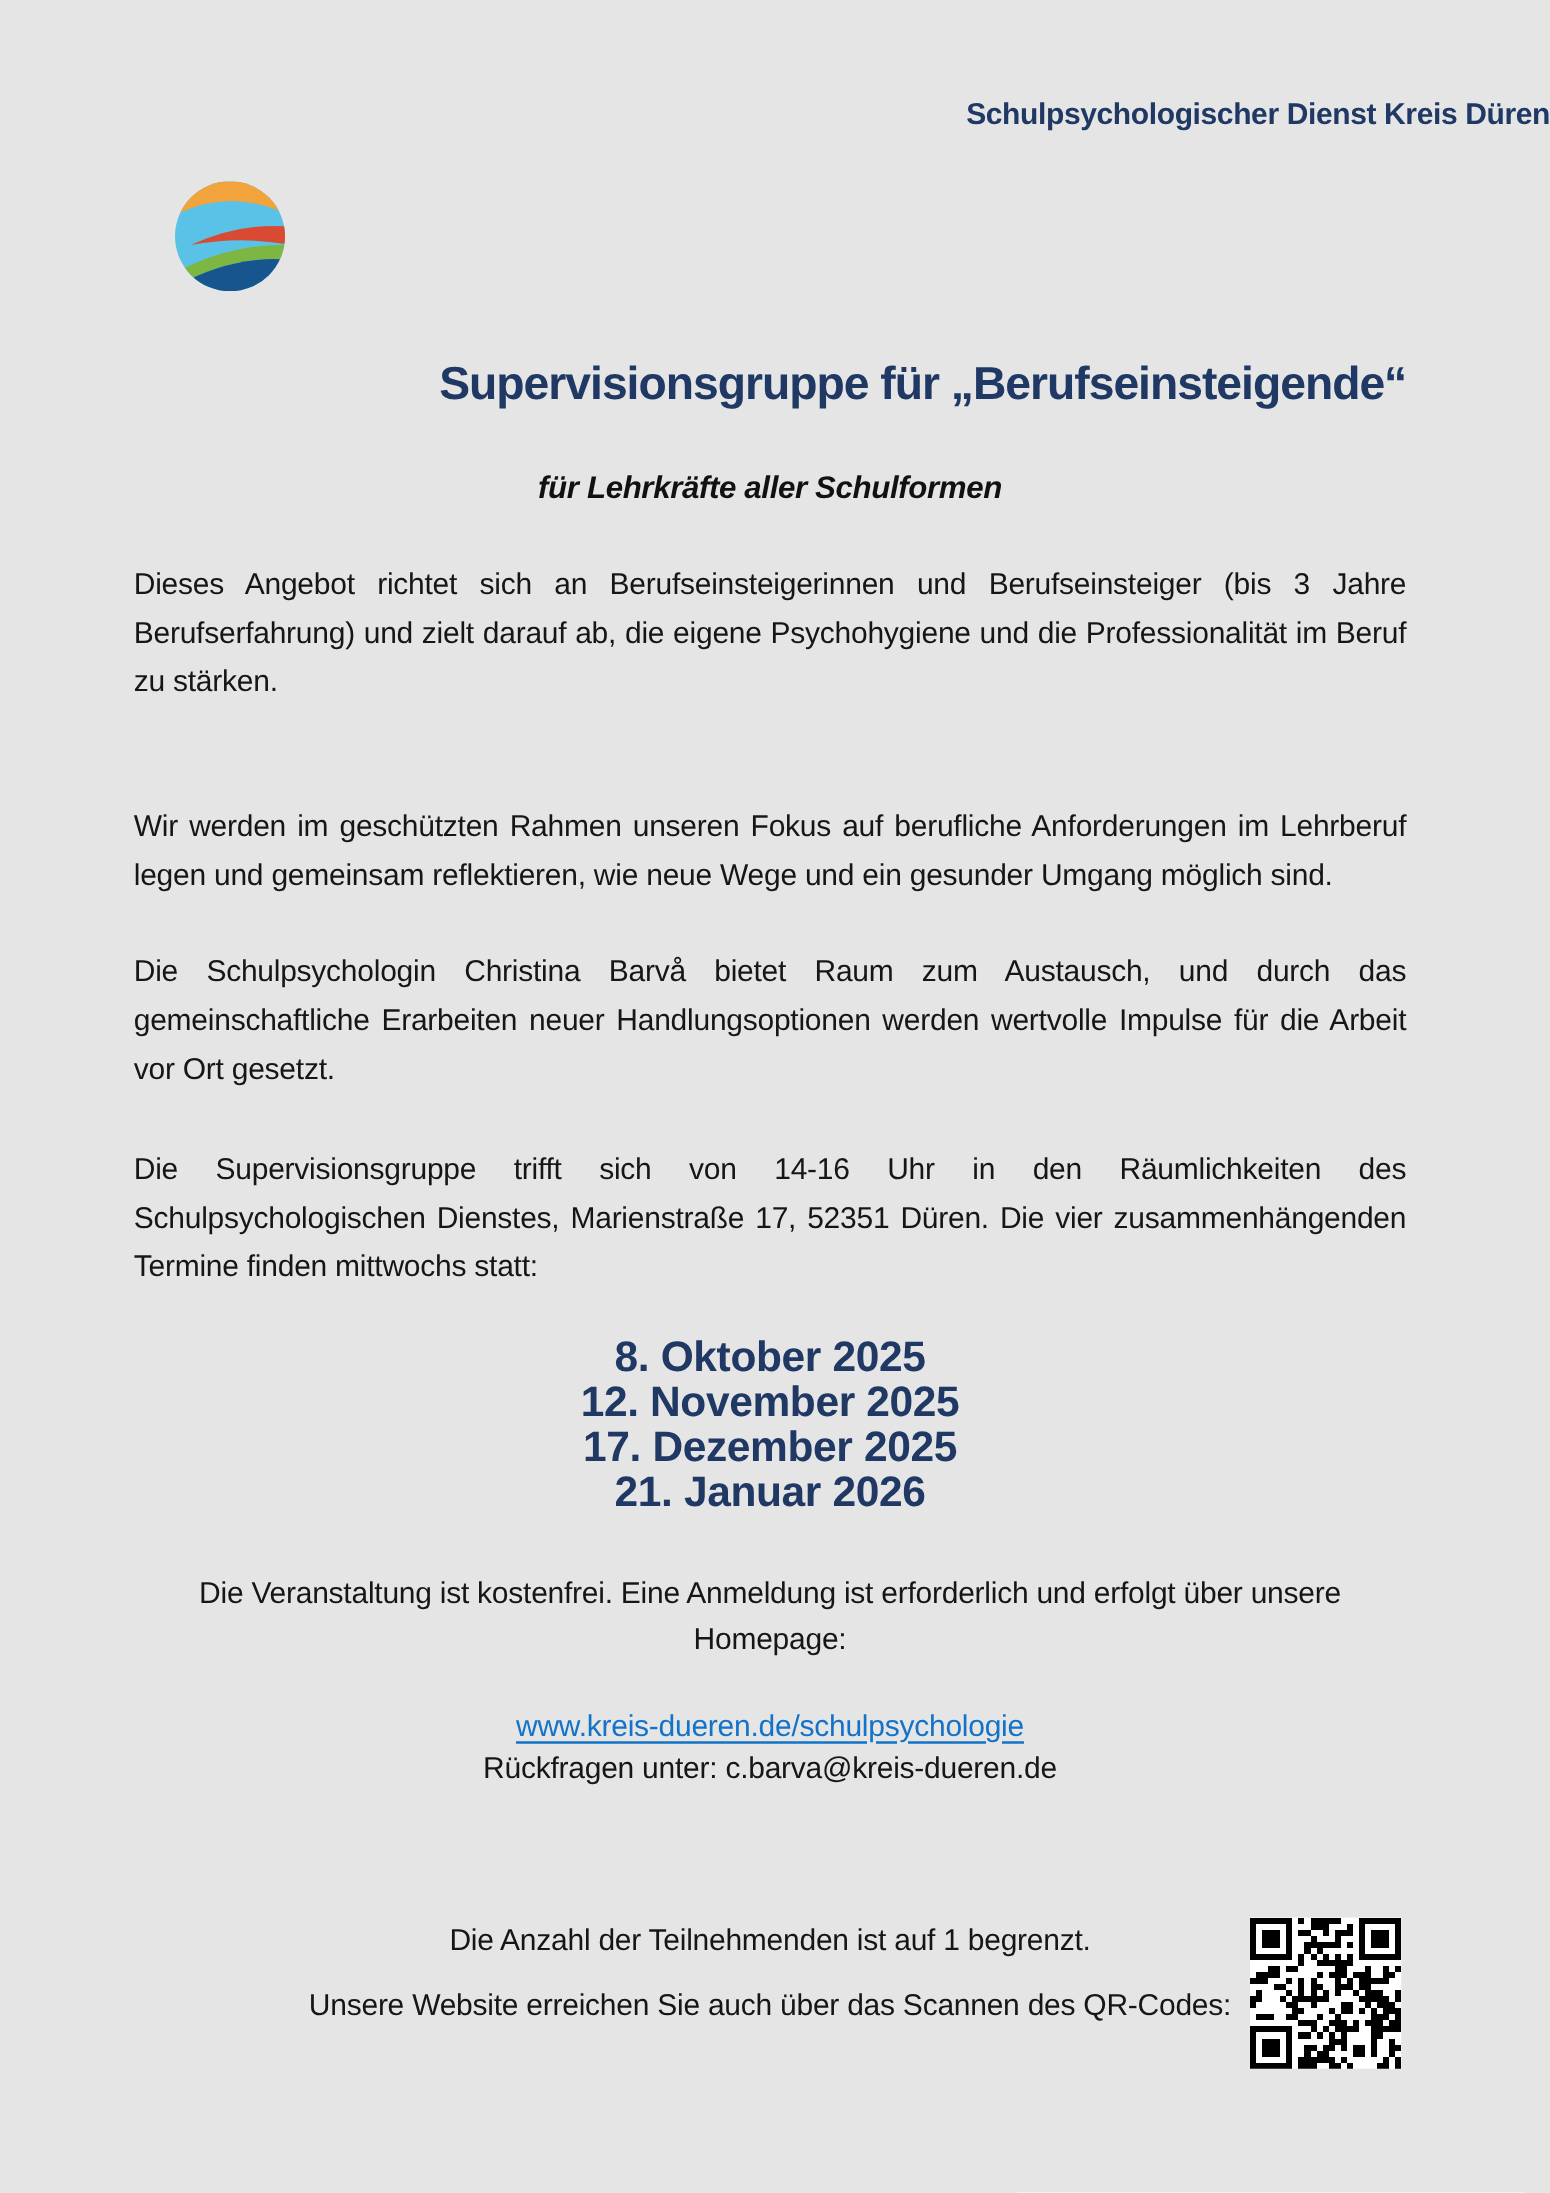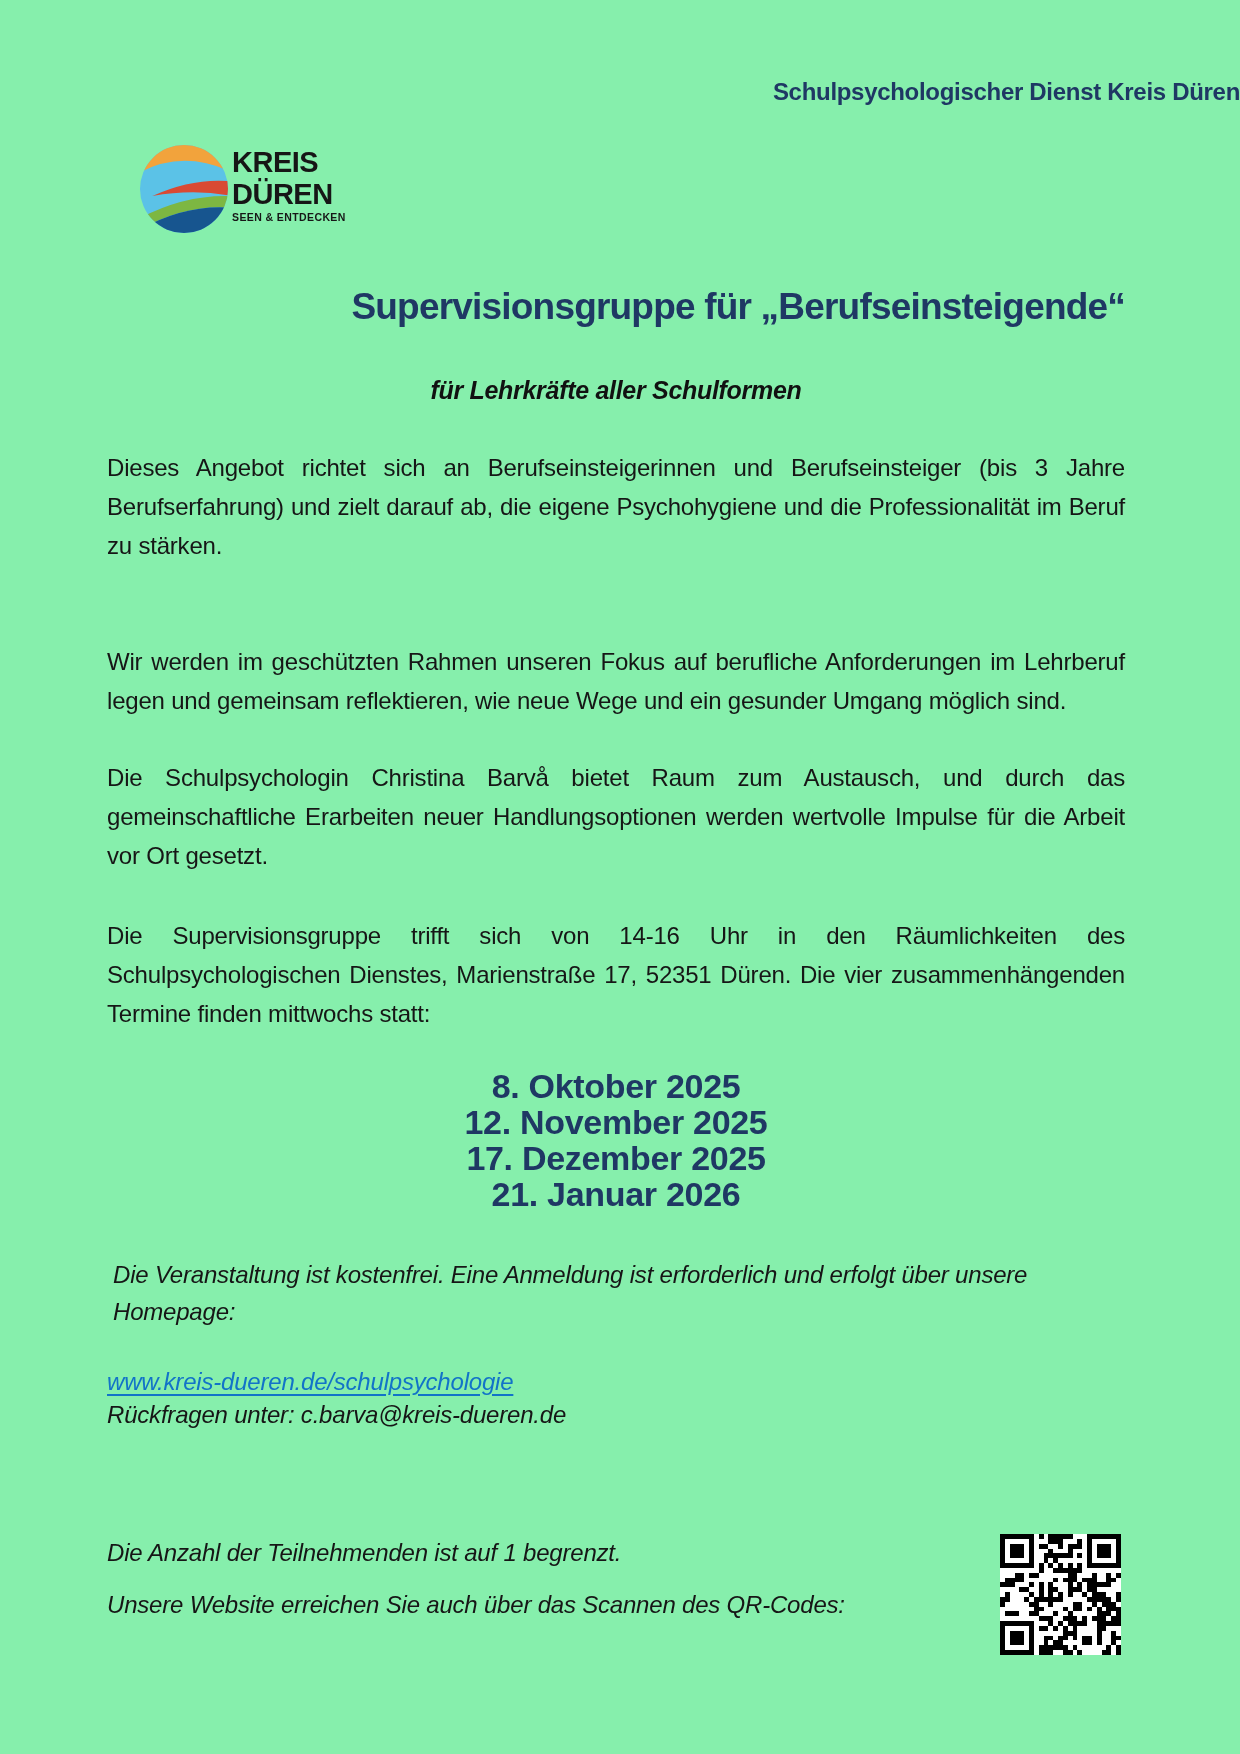--- a/index.html
+++ b/index.html
@@ -12,21 +12,21 @@
     --logo-dblue:#17558F;
   }
   *{margin:0;padding:0;box-sizing:border-box;}
   html,body{background:#ffffff;}
   body{
     font-family:"Liberation Sans", sans-serif;
     color:#1a1a1a;
     width:1240px;height:1754px;
     position:relative;overflow:hidden;
   }
-  .page{position:absolute;inset:0;background:#86efac;}
+  .page{position:absolute;inset:0;background:#e5e5e5;}
   .content{position:absolute;left:107px;right:115px;top:0;bottom:0;}
   .doc-header{
     position:absolute;top:78px;left:0;right:0;
     text-align:right;font-weight:bold;font-size:24px;
     letter-spacing:-0.3px;color:var(--navy);
   }
   
   .logo{position:absolute;left:140px;top:145px;width:270px;height:90px;}
   .logo-mark{position:absolute;left:0;top:0;width:88px;height:88px;}
   .logo-text{position:absolute;left:92px;top:0;width:175px;height:88px;color:#161616;}
@@ -55,22 +55,22 @@
   .para-1{top:448px;}
   .para-2{top:601px;margin-top:41px;}
   .para-3{top:758px;}
   .para-4{top:916px;}
   .dates{
     position:absolute;top:1068px;left:0;right:0;text-align:center;
     font-size:34px;line-height:36px;font-weight:bold;color:var(--navy);
     letter-spacing:-0.3px;
   }
   .centered{
-    position:absolute;left:0;right:0;text-align:left;
-    font-size:24px;line-height:37px;letter-spacing:-0.2px;color:#161616;font-style:italic;
+    position:absolute;left:0;right:0;text-align:center;
+    font-size:24px;line-height:37px;letter-spacing:-0.2px;color:#161616;
   }
   .reg-info{top:1256px;padding:0 6px;}
   .reg-link{top:1328px;margin-top:35px;}
   .reg-link a{color:var(--link);text-decoration:underline;text-underline-offset:4px;}
   .reg-contact{top:1396px;}
   .deadline{top:1479px;}
   .deadline b{color:var(--navy);font-weight:bold;}
   .capacity{top:1534px;}
   .qr-hint{top:1586px;}
   .qr{
@@ -95,25 +95,20 @@
             </clipPath>
         </defs>
         <g clip-path="url(#logoClip)">
           <rect class="p-lblue" x="0" y="0" width="100" height="100"></rect>
           <path class="p-orange" d="M0,31 Q48,6 100,29 L100,0 L0,0 Z"></path>
           <path class="p-red" d="M14,58 Q58,38 100,41 L100,57 Q58,50 14,58 Z"></path>
           <path class="p-green" d="M0,83 Q50,57 100,58 L100,71 Q50,68 0,96 Z"></path>
           <path class="p-dblue" d="M0,96 Q50,68 100,71 L100,100 L0,100 Z"></path>
         </g>
       </svg>
-    </div>
-    <div class="logo-text">
-      <div class="logo-line1">KREIS</div>
-      <div class="logo-line2">DÜREN</div>
-      <div class="logo-tagline">SEEN &amp; ENTDECKEN</div>
     </div>
   </div>
 
   <div class="content">
 
     <h1 class="doc-title">Supervisionsgruppe für „Berufseinsteigende“</h1>
     <h2 class="doc-subtitle">für Lehrkräfte aller Schulformen</h2>
 
     <p class="para para-1">Dieses Angebot richtet sich an Berufseinsteigerinnen und Berufseinsteiger (bis 3 Jahre Berufserfahrung) und zielt darauf ab, die eigene Psychohygiene und die Professionalität im Beruf zu stärken.</p>
     <p class="para para-2">Wir werden im geschützten Rahmen unseren Fokus auf berufliche Anforderungen im Lehrberuf legen und gemeinsam reflektieren, wie neue Wege und ein gesunder Umgang möglich sind.</p>

